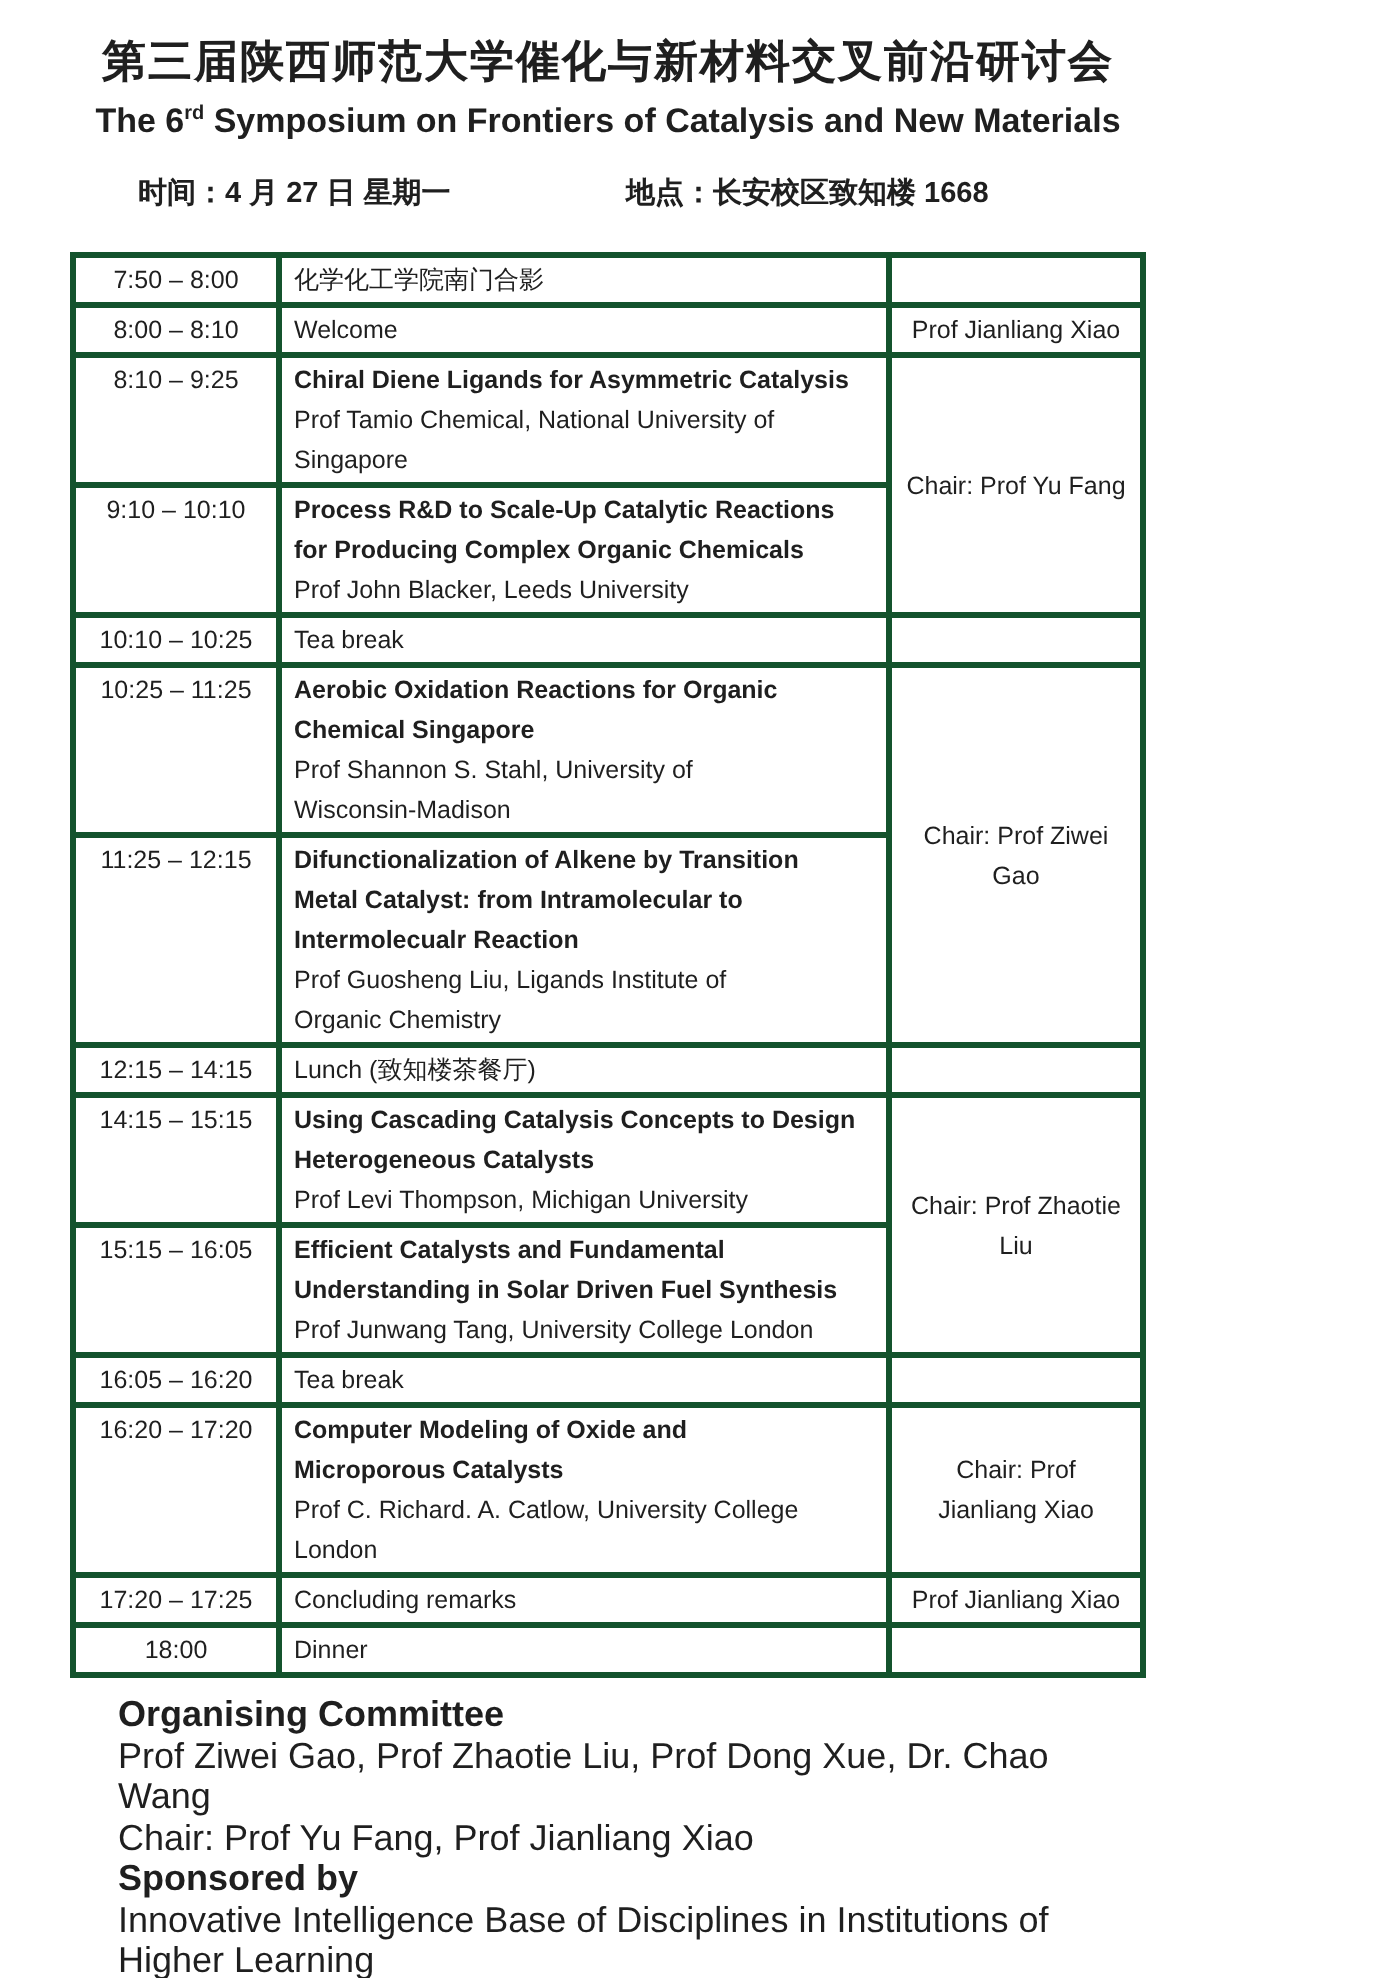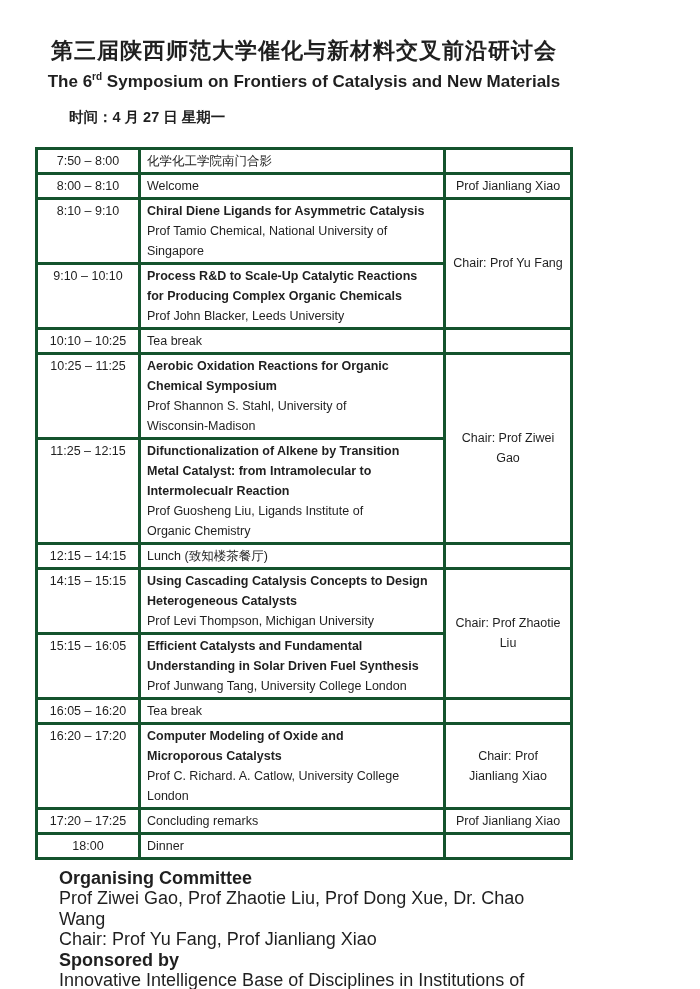--- a/index.html
+++ b/index.html
@@ -8,21 +8,21 @@
     background: #ffffff;
     font-family: "Liberation Sans", "DejaVu Sans", sans-serif;
     color: #1f1f1f;
   }
   .page {
     position: relative;
     width: 608px;
     height: 989px;
     background: #ffffff;
     overflow: hidden;
-    padding-top: 36px;
+    padding-top: 16px;
     box-sizing: border-box;
   }
   .title-zh {
     margin: 0 0 5px 0;
     text-align: center;
     font-size: 22px;
     font-weight: bold;
     letter-spacing: 1px;
   }
   .title-en {
@@ -103,40 +103,41 @@
 <body>
 
 <div class="page">
 
   <h1 class="title-zh">第三届陕西师范大学催化与新材料交叉前沿研讨会</h1>
 
   <h2 class="title-en"><span>The 6</span><sup>rd</sup><span> Symposium on Frontiers of Catalysis and New Materials</span></h2>
 
   <div class="info-row">
     <span class="date">时间：4 月 27 日  星期一</span>
+    <span class="venue">地点：长安校区致知楼 1668</span>
   </div>
 
   <table class="schedule">
     <tbody id="schedule-body">
         <tr>
           <td class="col-time">7:50 – 8:00</td>
           <td class="col-content">
             <div class="line">化学化工学院南门合影</div>
           </td>
           <td class="col-chair"></td>
         </tr>
         <tr>
           <td class="col-time">8:00 – 8:10</td>
           <td class="col-content">
             <div class="line">Welcome</div>
           </td>
           <td class="col-chair">Prof Jianliang Xiao</td>
         </tr>
         <tr>
-          <td class="col-time">8:10 – 9:10</td>
+          <td class="col-time">8:10 – 9:25</td>
           <td class="col-content">
             <div class="line bold">Chiral Diene Ligands for Asymmetric Catalysis</div>
             <div class="line">Prof Tamio Chemical, National University of</div>
             <div class="line">Singapore</div>
           </td>
           <td class="col-chair" rowspan="2">Chair: Prof Yu Fang</td>
         </tr>
         <tr>
           <td class="col-time">9:10 – 10:10</td>
           <td class="col-content">
@@ -149,21 +150,21 @@
           <td class="col-time">10:10 – 10:25</td>
           <td class="col-content">
             <div class="line">Tea break</div>
           </td>
           <td class="col-chair"></td>
         </tr>
         <tr>
           <td class="col-time">10:25 – 11:25</td>
           <td class="col-content">
             <div class="line bold">Aerobic Oxidation Reactions for Organic</div>
-            <div class="line bold">Chemical Symposium</div>
+            <div class="line bold">Chemical Singapore</div>
             <div class="line">Prof Shannon S. Stahl, University of</div>
             <div class="line">Wisconsin-Madison</div>
           </td>
           <td class="col-chair" rowspan="2">Chair: Prof Ziwei Gao</td>
         </tr>
         <tr>
           <td class="col-time">11:25 – 12:15</td>
           <td class="col-content">
             <div class="line bold">Difunctionalization of Alkene by Transition</div>
             <div class="line bold">Metal Catalyst: from Intramolecular to</div>

